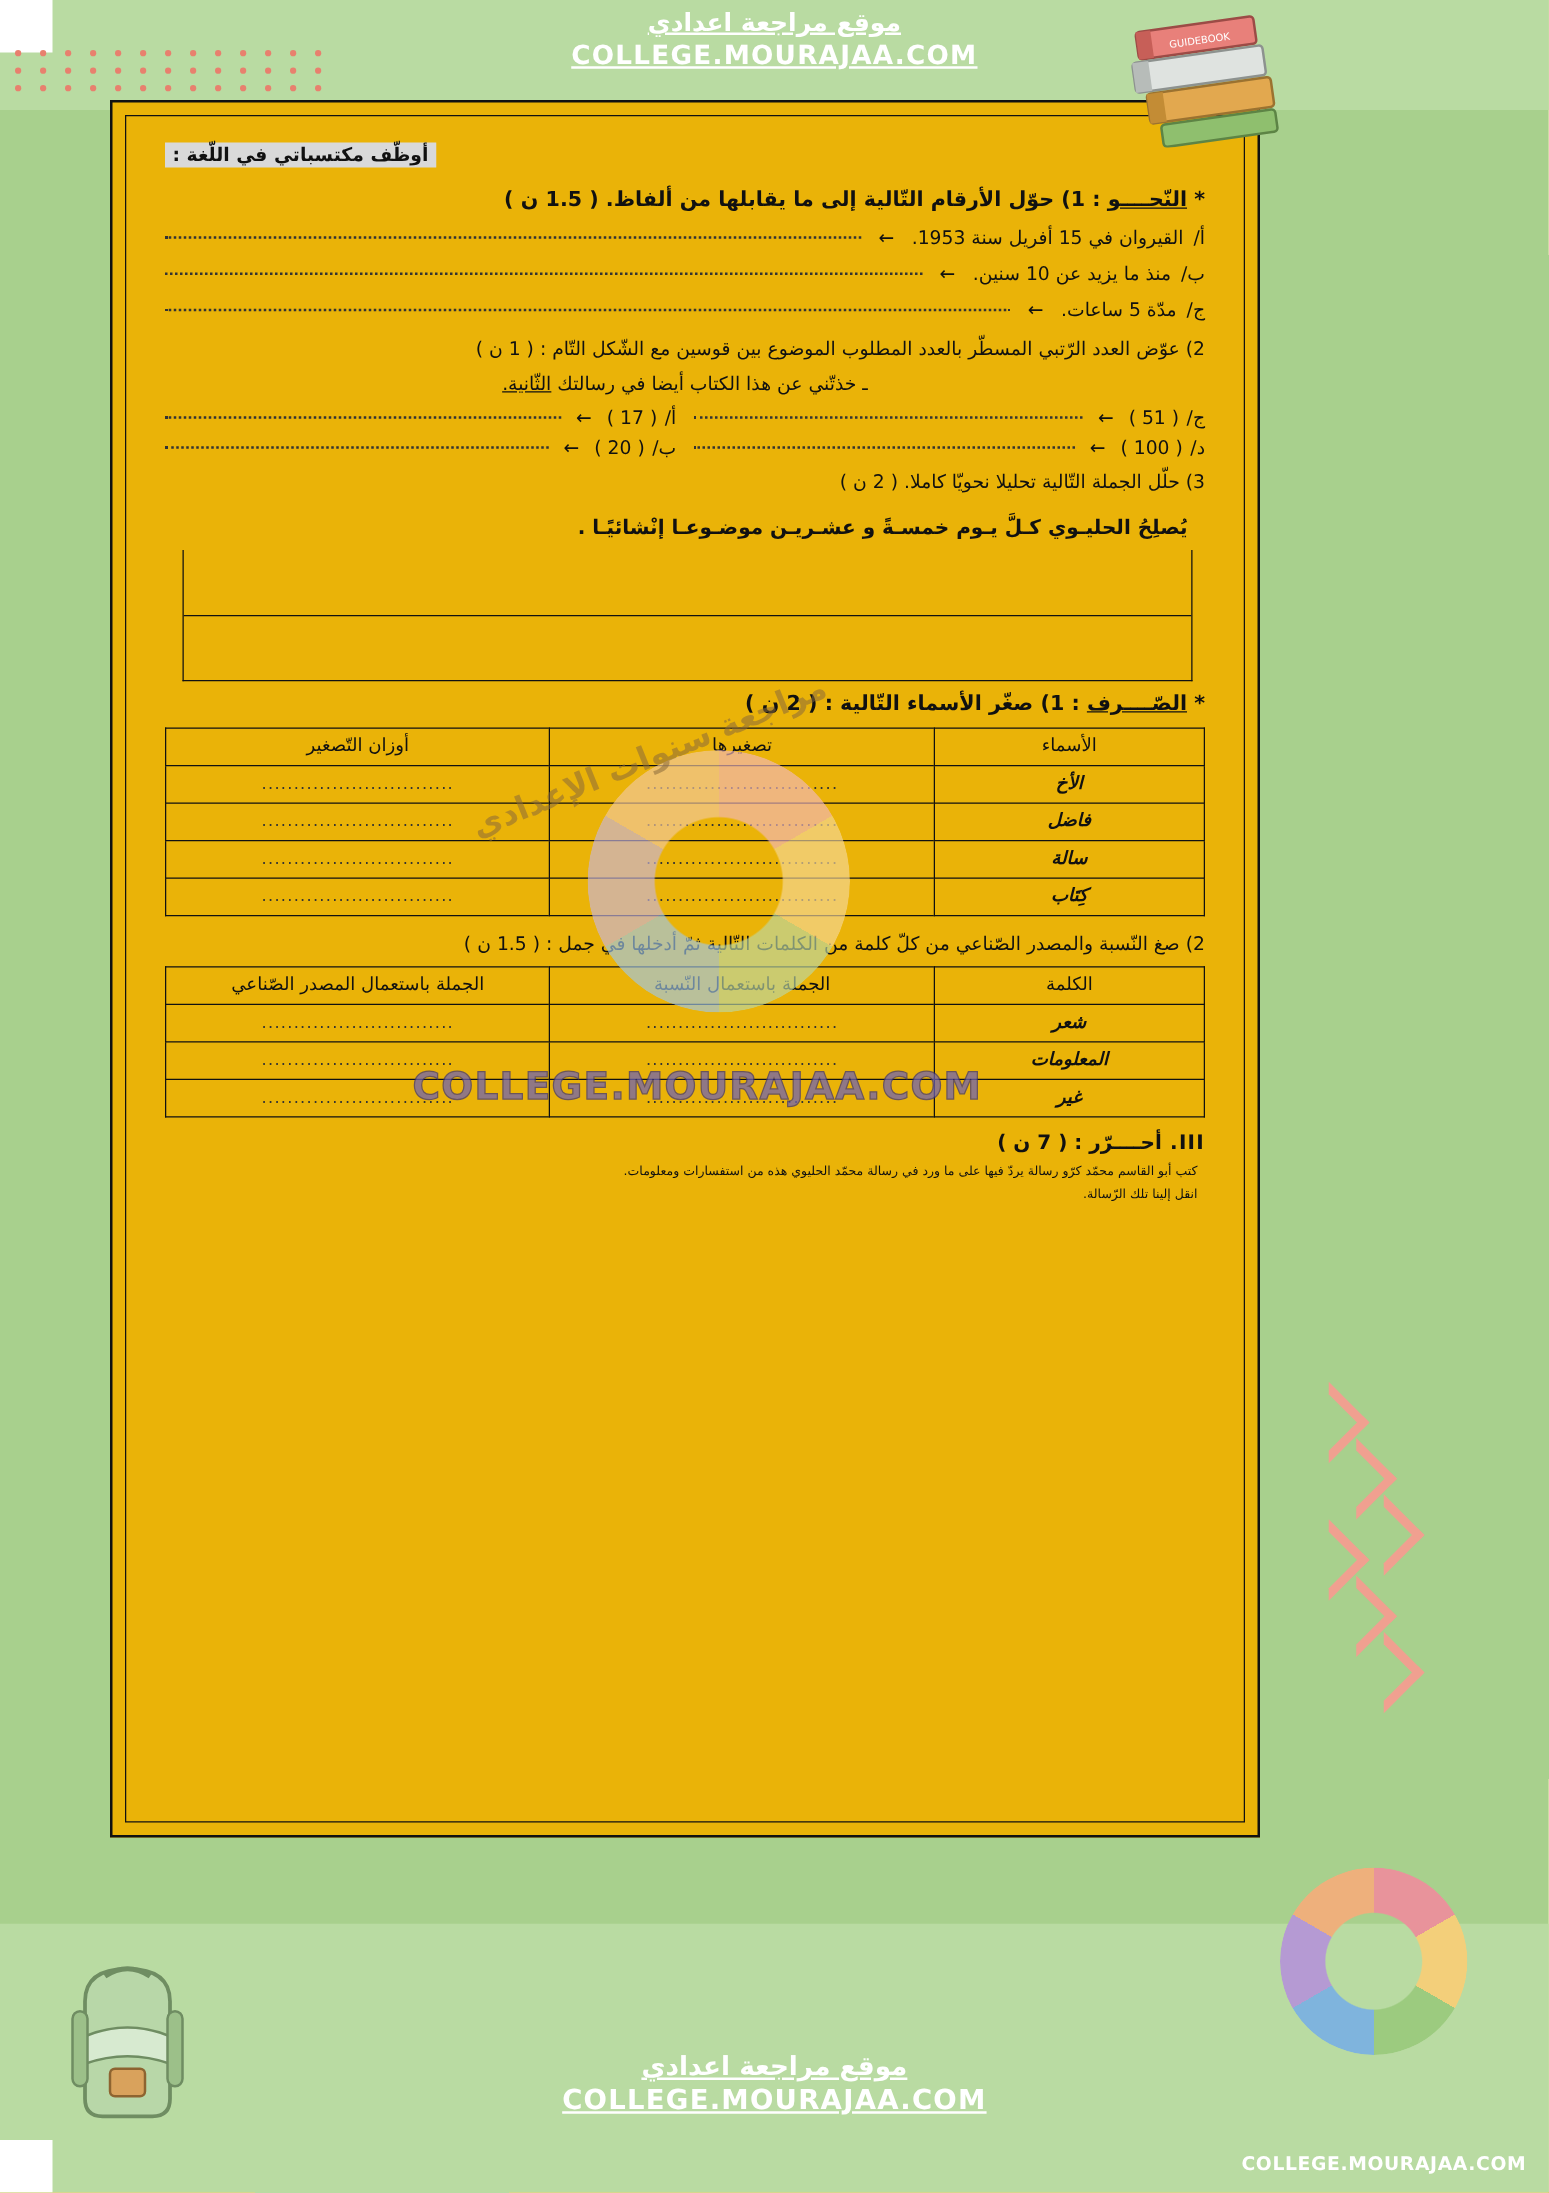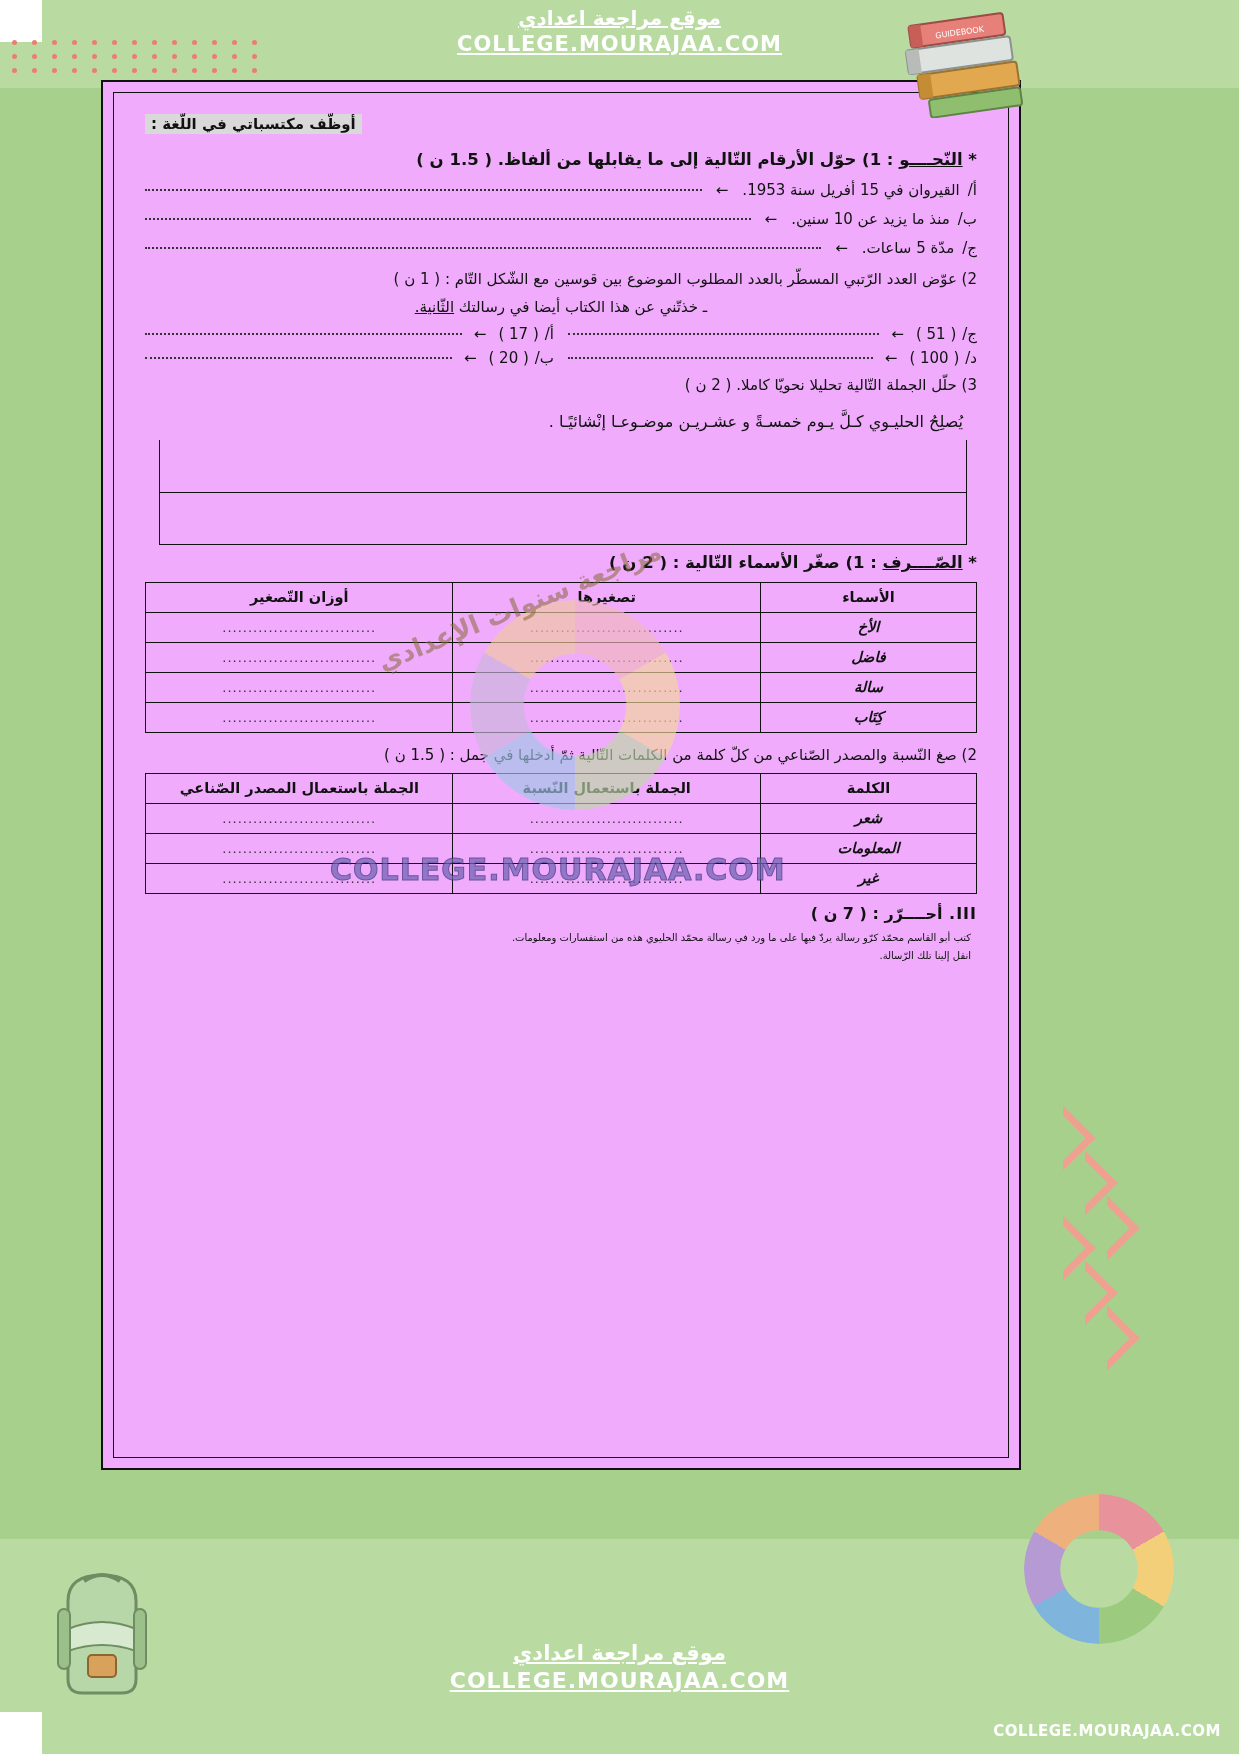--- a/index.html
+++ b/index.html
@@ -65,23 +65,23 @@
     z-index: 3;
     border: 7px solid #f0a090;
     border-left-color: transparent;
     border-bottom-color: transparent;
     transform: rotate(45deg);
   }
 
   
   .paper {
     position: absolute;
-    left: 101px; top: 80px;
+    left: 88px; top: 80px;
     width: 920px; height: 1390px;
-    background: #f0abfc;
+    background: #eab308;
     border: 2px solid #111;
     z-index: 5;
   }
   .paper-inner {
     position: absolute;
     left: 10px; top: 10px; right: 10px; bottom: 10px;
     border: 1px solid #111;
   }
 
   .sheet {
@@ -209,21 +209,21 @@
     flex: 1;
     display: flex;
     align-items: baseline;
     gap: 6px;
   }
   .underline-txt { text-decoration: underline; }
 
   .sentence-box {
     font-family: "DejaVu Sans", sans-serif;
     font-size: 16px;
-    font-weight: normal;
+    font-weight: bold;
     letter-spacing: 2px;
     margin: 12px 14px 6px 14px;
     line-height: 1.6;
   }
   .answer-box {
     border: 1.5px solid #111;
     border-top: none;
     height: 105px;
     margin: 0 10px 4px 14px;
     position: relative;
@@ -241,21 +241,21 @@
     font-family: "DejaVu Sans", sans-serif;
     font-size: 14.5px;
     table-layout: fixed;
   }
   table.exam th, table.exam td {
     border: 1.5px solid #111;
     height: 30px;
     padding: 2px 8px;
     text-align: center;
     vertical-align: middle;
-    font-weight: bold;
+    font-weight: normal;
   }
   table.exam td.name-cell { font-weight: bold; font-style: italic; }
   table.exam td.blank {
     font-weight: normal;
     color: #333;
     letter-spacing: 1px;
     font-size: 13px;
     text-align: center;
     overflow: hidden;
     white-space: nowrap;

